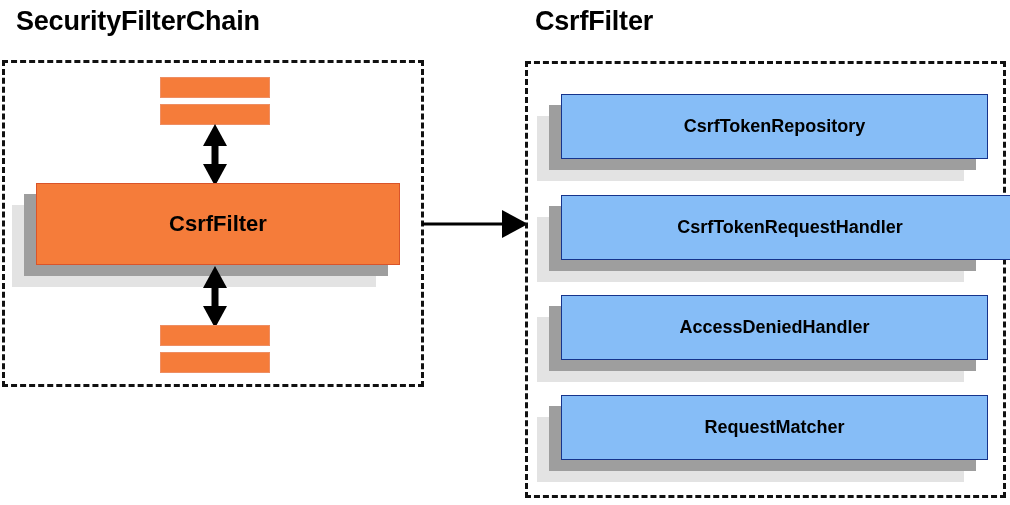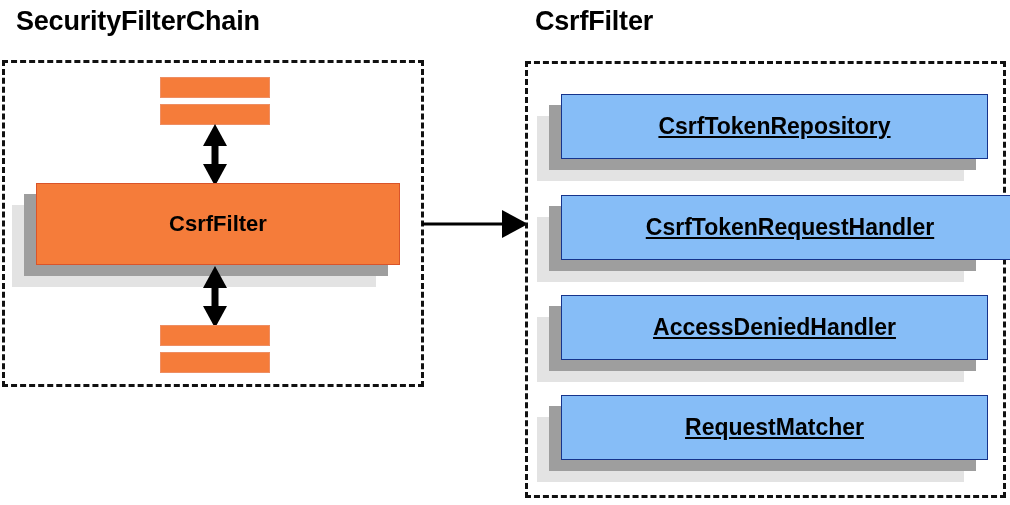--- a/index.html
+++ b/index.html
@@ -84,21 +84,21 @@
     background: #F57C3A;
     border: 1px solid #D9542A;
   }
   .card-orange .front .card-label { font-size: 22px; }
 
   
   .card-blue .front {
     background: #86BDF7;
     border: 1.5px solid #16348C;
   }
-  .card-blue .front .card-label { font-size: 23px; text-decoration: underline; }
+  .card-blue .front .card-label { font-size: 18px; }
 
   
   .filter-bar {
     position: absolute;
     background: #F57C3A;
     border: 1px solid #EE8E63;
     box-sizing: border-box;
   }
 
   

